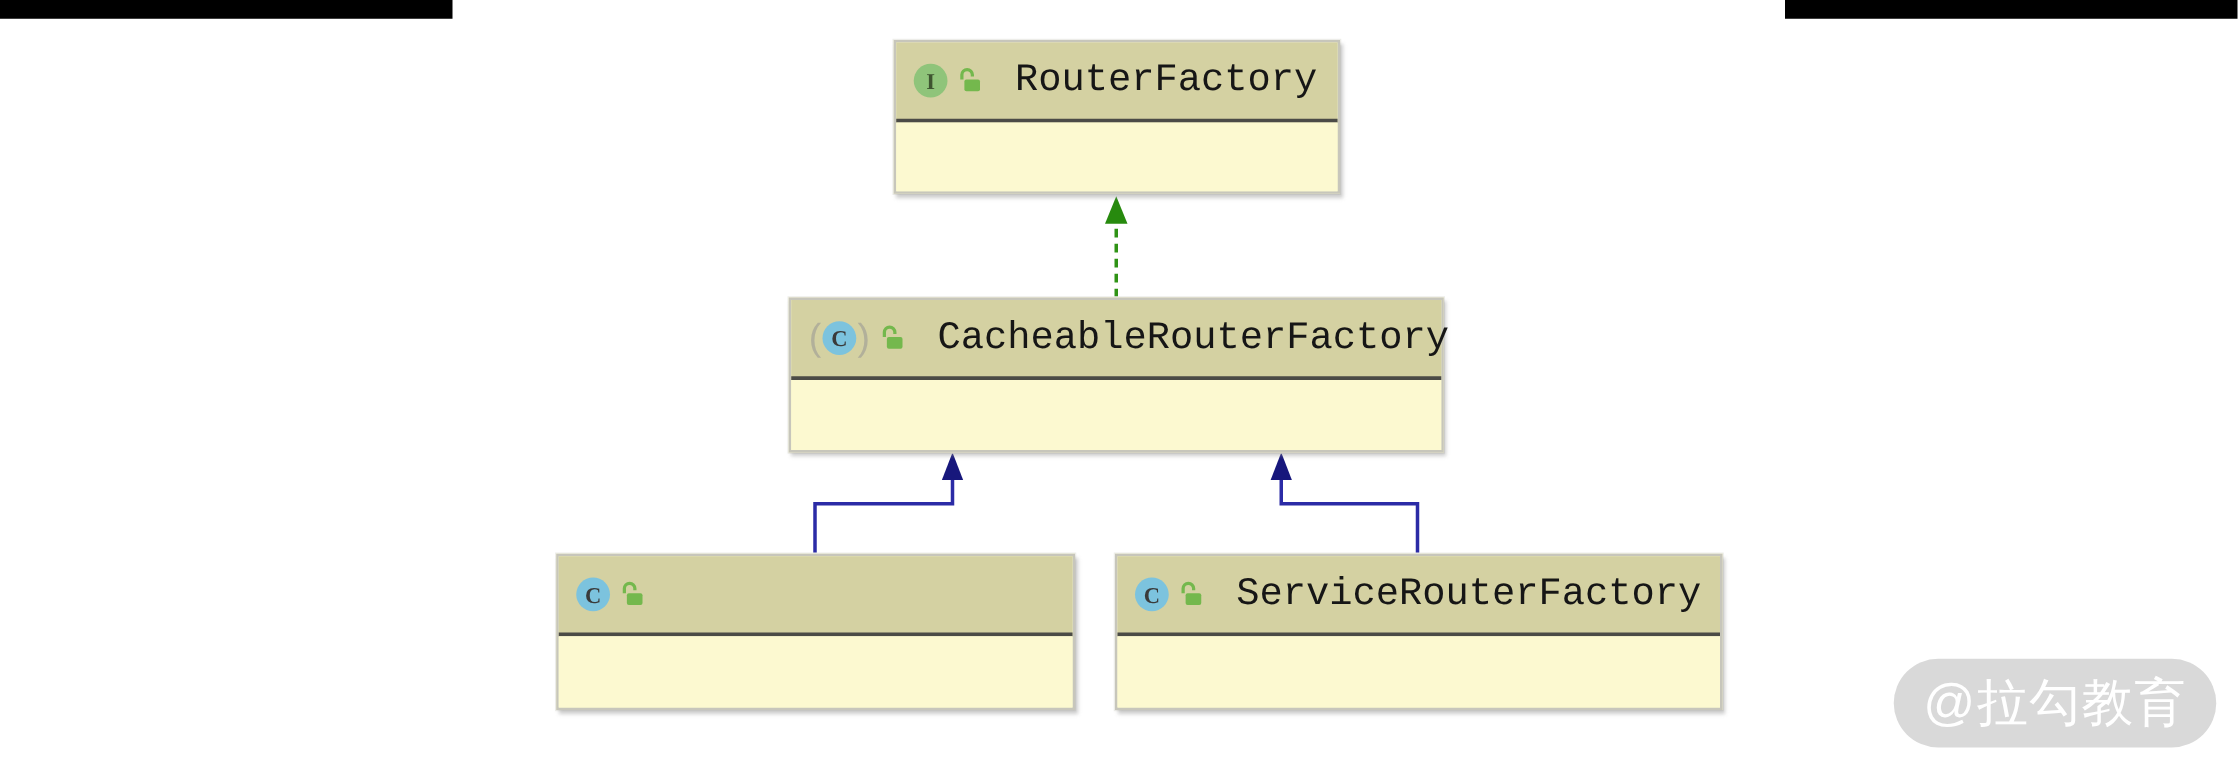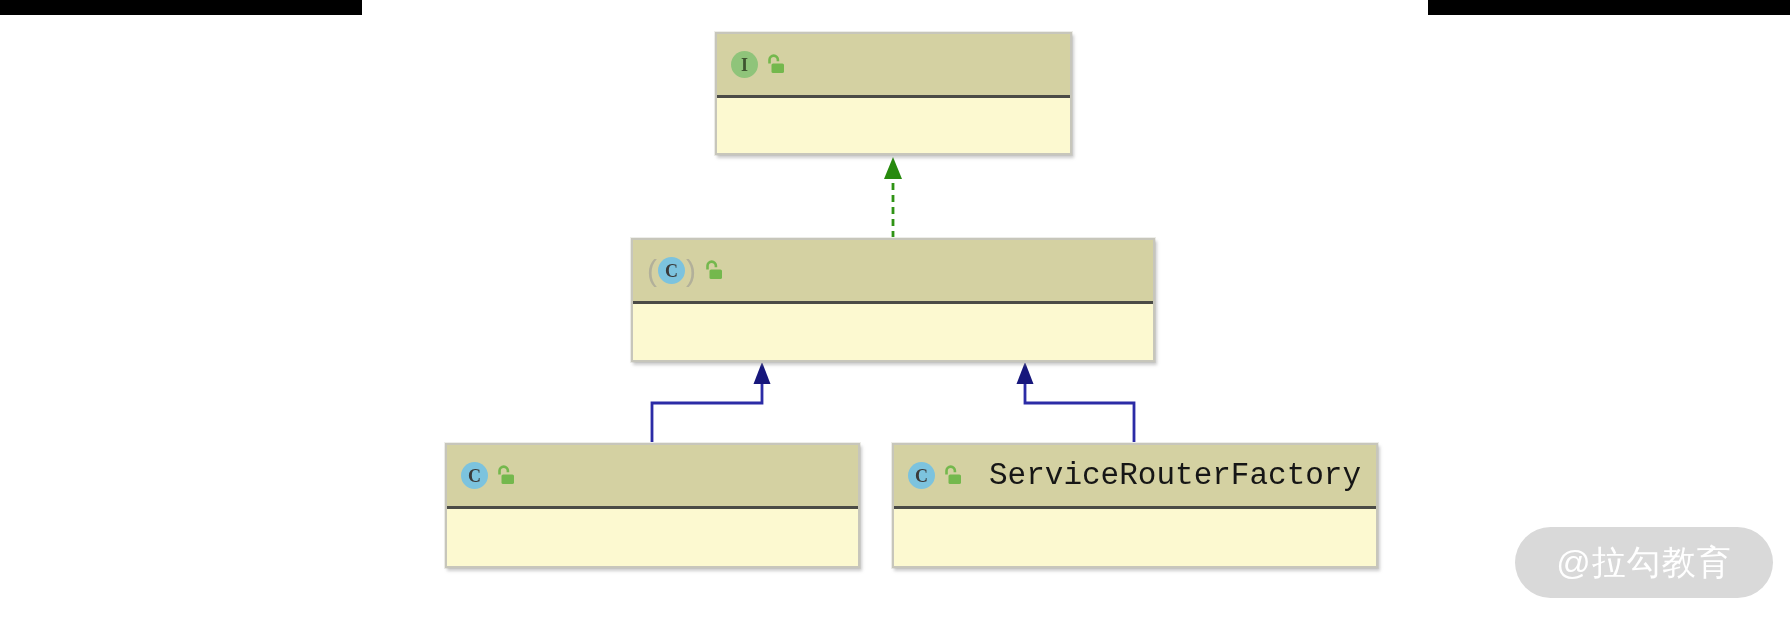--- a/index.html
+++ b/index.html
@@ -45,21 +45,21 @@
     margin-left:24px;font-size:31px;color:#161616;white-space:nowrap;
     font-family:"Liberation Mono", monospace;
   }
 
   svg.edges{position:absolute;left:0;top:0;pointer-events:none;}
 
   .watermark{
     position:absolute;left:1515px;top:527px;width:258px;height:71px;
     background:#d9d9d9;border-radius:36px;
     display:flex;align-items:center;justify-content:center;
-    color:#ffffff;font-size:34px;letter-spacing:1px;
+    color:#ffffff;font-size:41px;letter-spacing:1px;
     font-family:"Liberation Sans", sans-serif;
   }
 </style>
 </head>
 <body>
 
 <div class="letterbox left"></div>
 <div class="letterbox right"></div>
 
 <svg class="edges" width="1790" height="623" viewBox="0 0 1790 623">
@@ -80,33 +80,35 @@
   </g>
 </svg>
 
 <div class="uml-box box-rf">
   <div class="uml-header">
     <span class="kind-icon iface">I</span>
     <svg class="lock" width="23" height="23" viewBox="0 0 23 23">
       <path d="M4.5 10.5 V6.8 a4.2 4.2 0 0 1 8.4 0 V8.2" fill="none" stroke-width="2.6" stroke="#74b84d"></path>
       <rect x="6.5" y="10.5" width="12.5" height="9.5" rx="1.6" fill="#74b84d"></rect>
     </svg>
+    <span class="cls-name">RouterFactory</span>
   </div>
   <div class="uml-body"></div>
 </div>
 
 <div class="uml-box box-crf">
   <div class="uml-header">
     <span class="paren open">(</span>
     <span class="kind-icon klass">C</span>
     <span class="paren close">)</span>
     <svg class="lock" width="23" height="23" viewBox="0 0 23 23">
       <path d="M4.5 10.5 V6.8 a4.2 4.2 0 0 1 8.4 0 V8.2" fill="none" stroke-width="2.6" stroke="#74b84d"></path>
       <rect x="6.5" y="10.5" width="12.5" height="9.5" rx="1.6" fill="#74b84d"></rect>
     </svg>
+    <span class="cls-name">CacheableRouterFactory</span>
   </div>
   <div class="uml-body"></div>
 </div>
 
 <div class="uml-box box-trf">
   <div class="uml-header">
     <span class="kind-icon klass">C</span>
     <svg class="lock" width="23" height="23" viewBox="0 0 23 23">
       <path d="M4.5 10.5 V6.8 a4.2 4.2 0 0 1 8.4 0 V8.2" fill="none" stroke-width="2.6" stroke="#74b84d"></path>
       <rect x="6.5" y="10.5" width="12.5" height="9.5" rx="1.6" fill="#74b84d"></rect>

